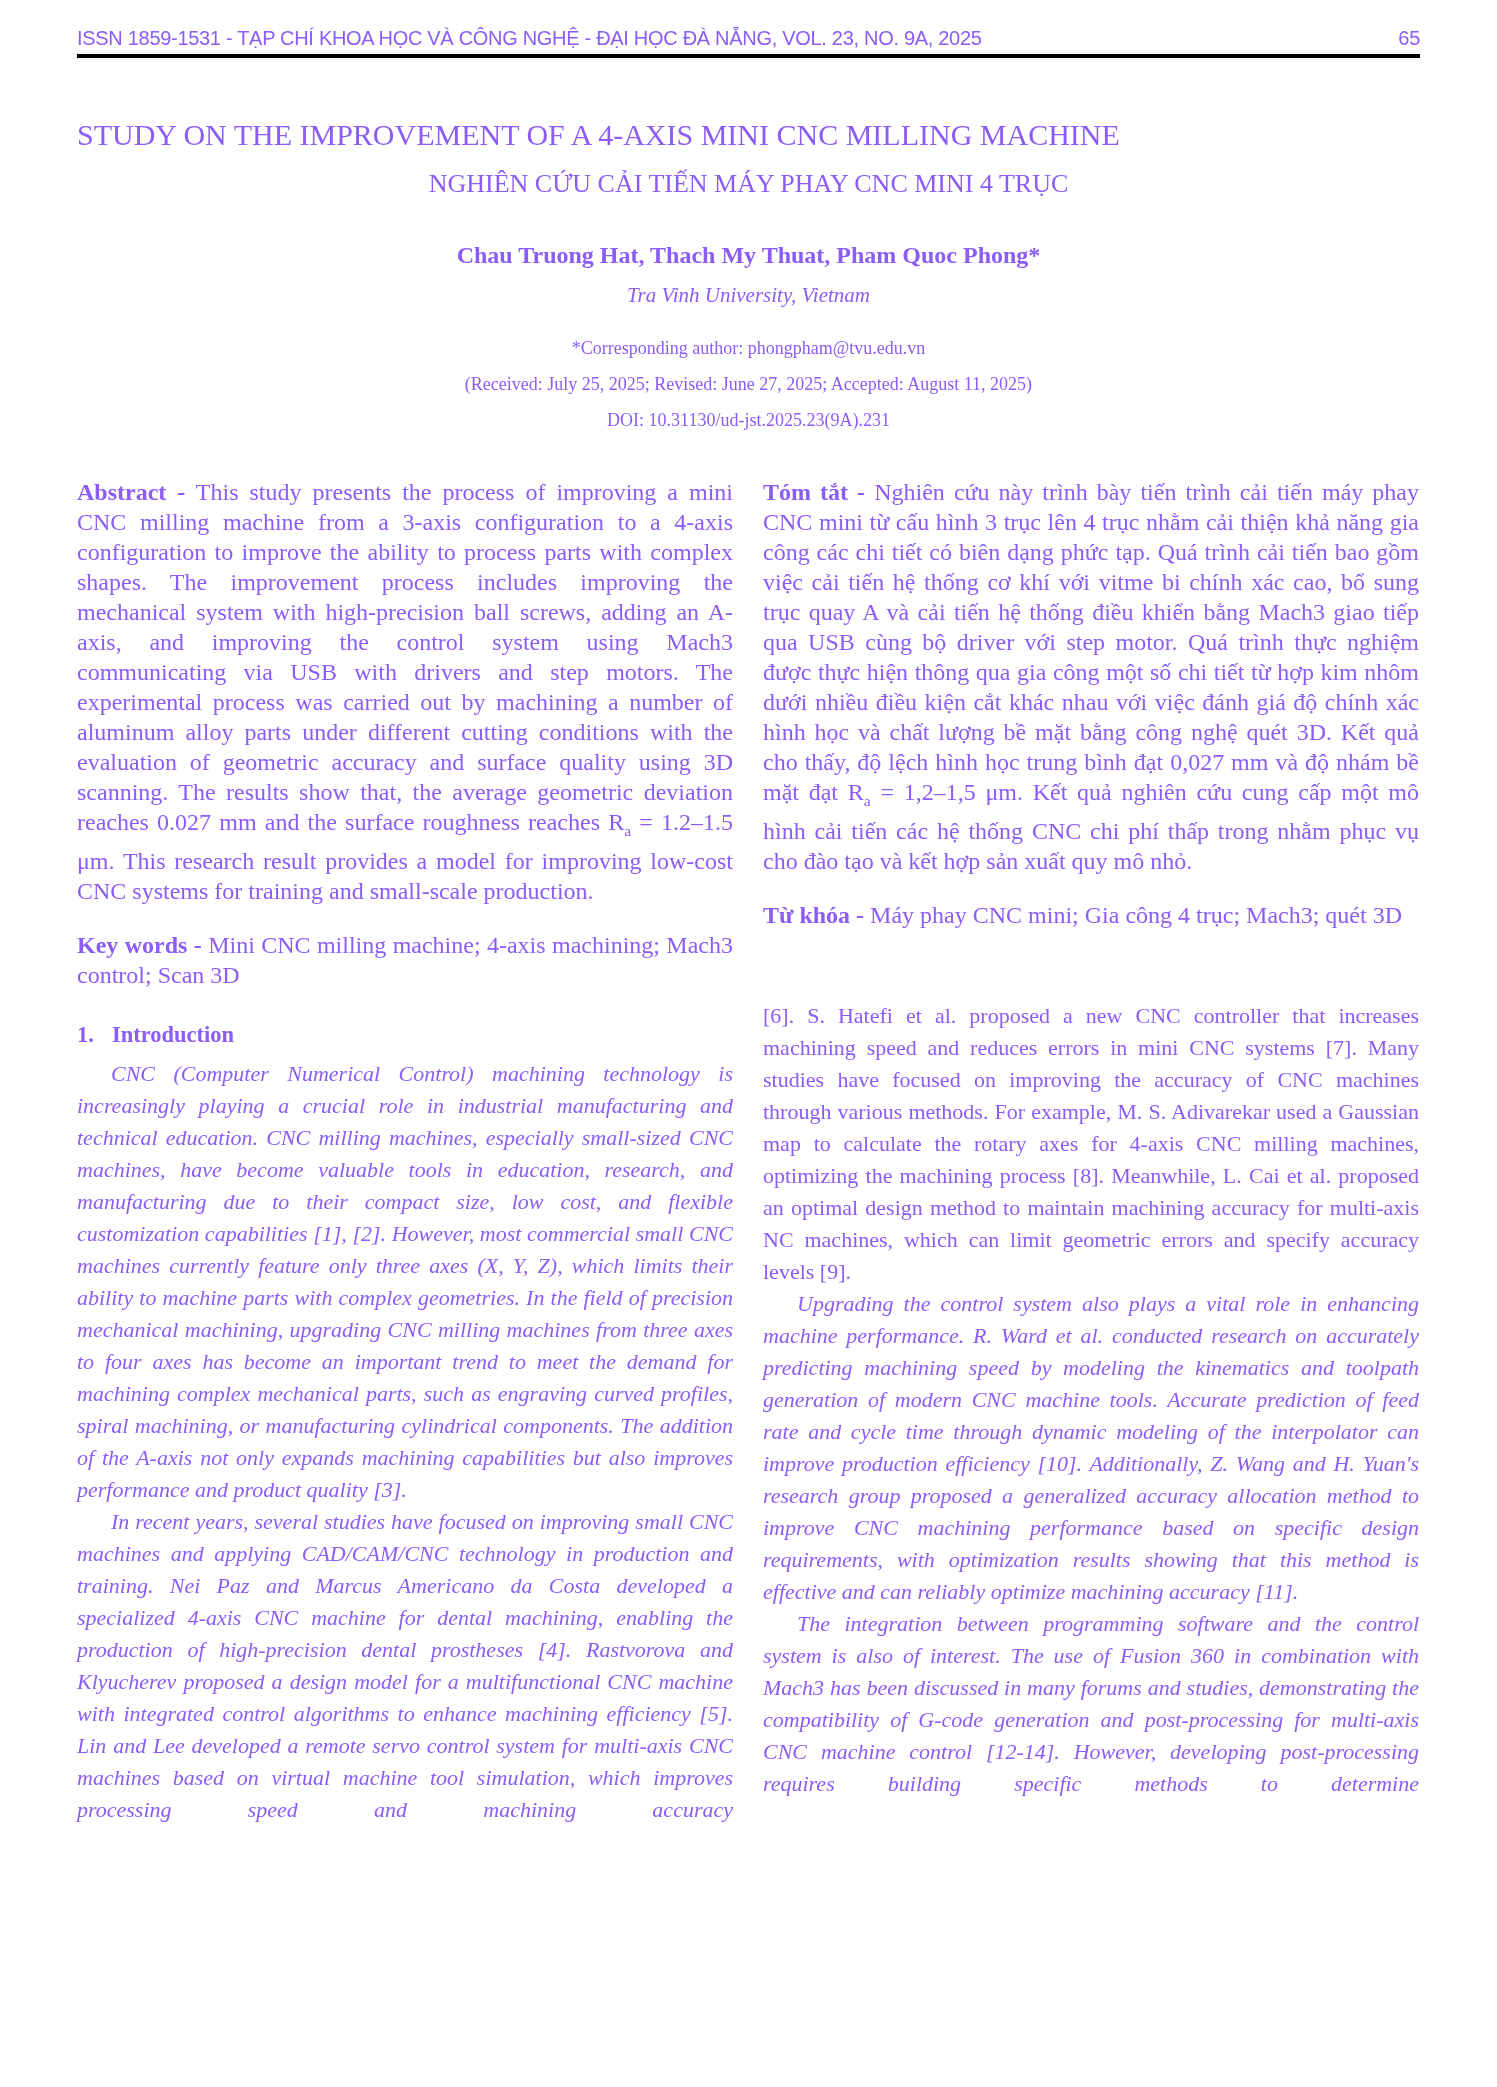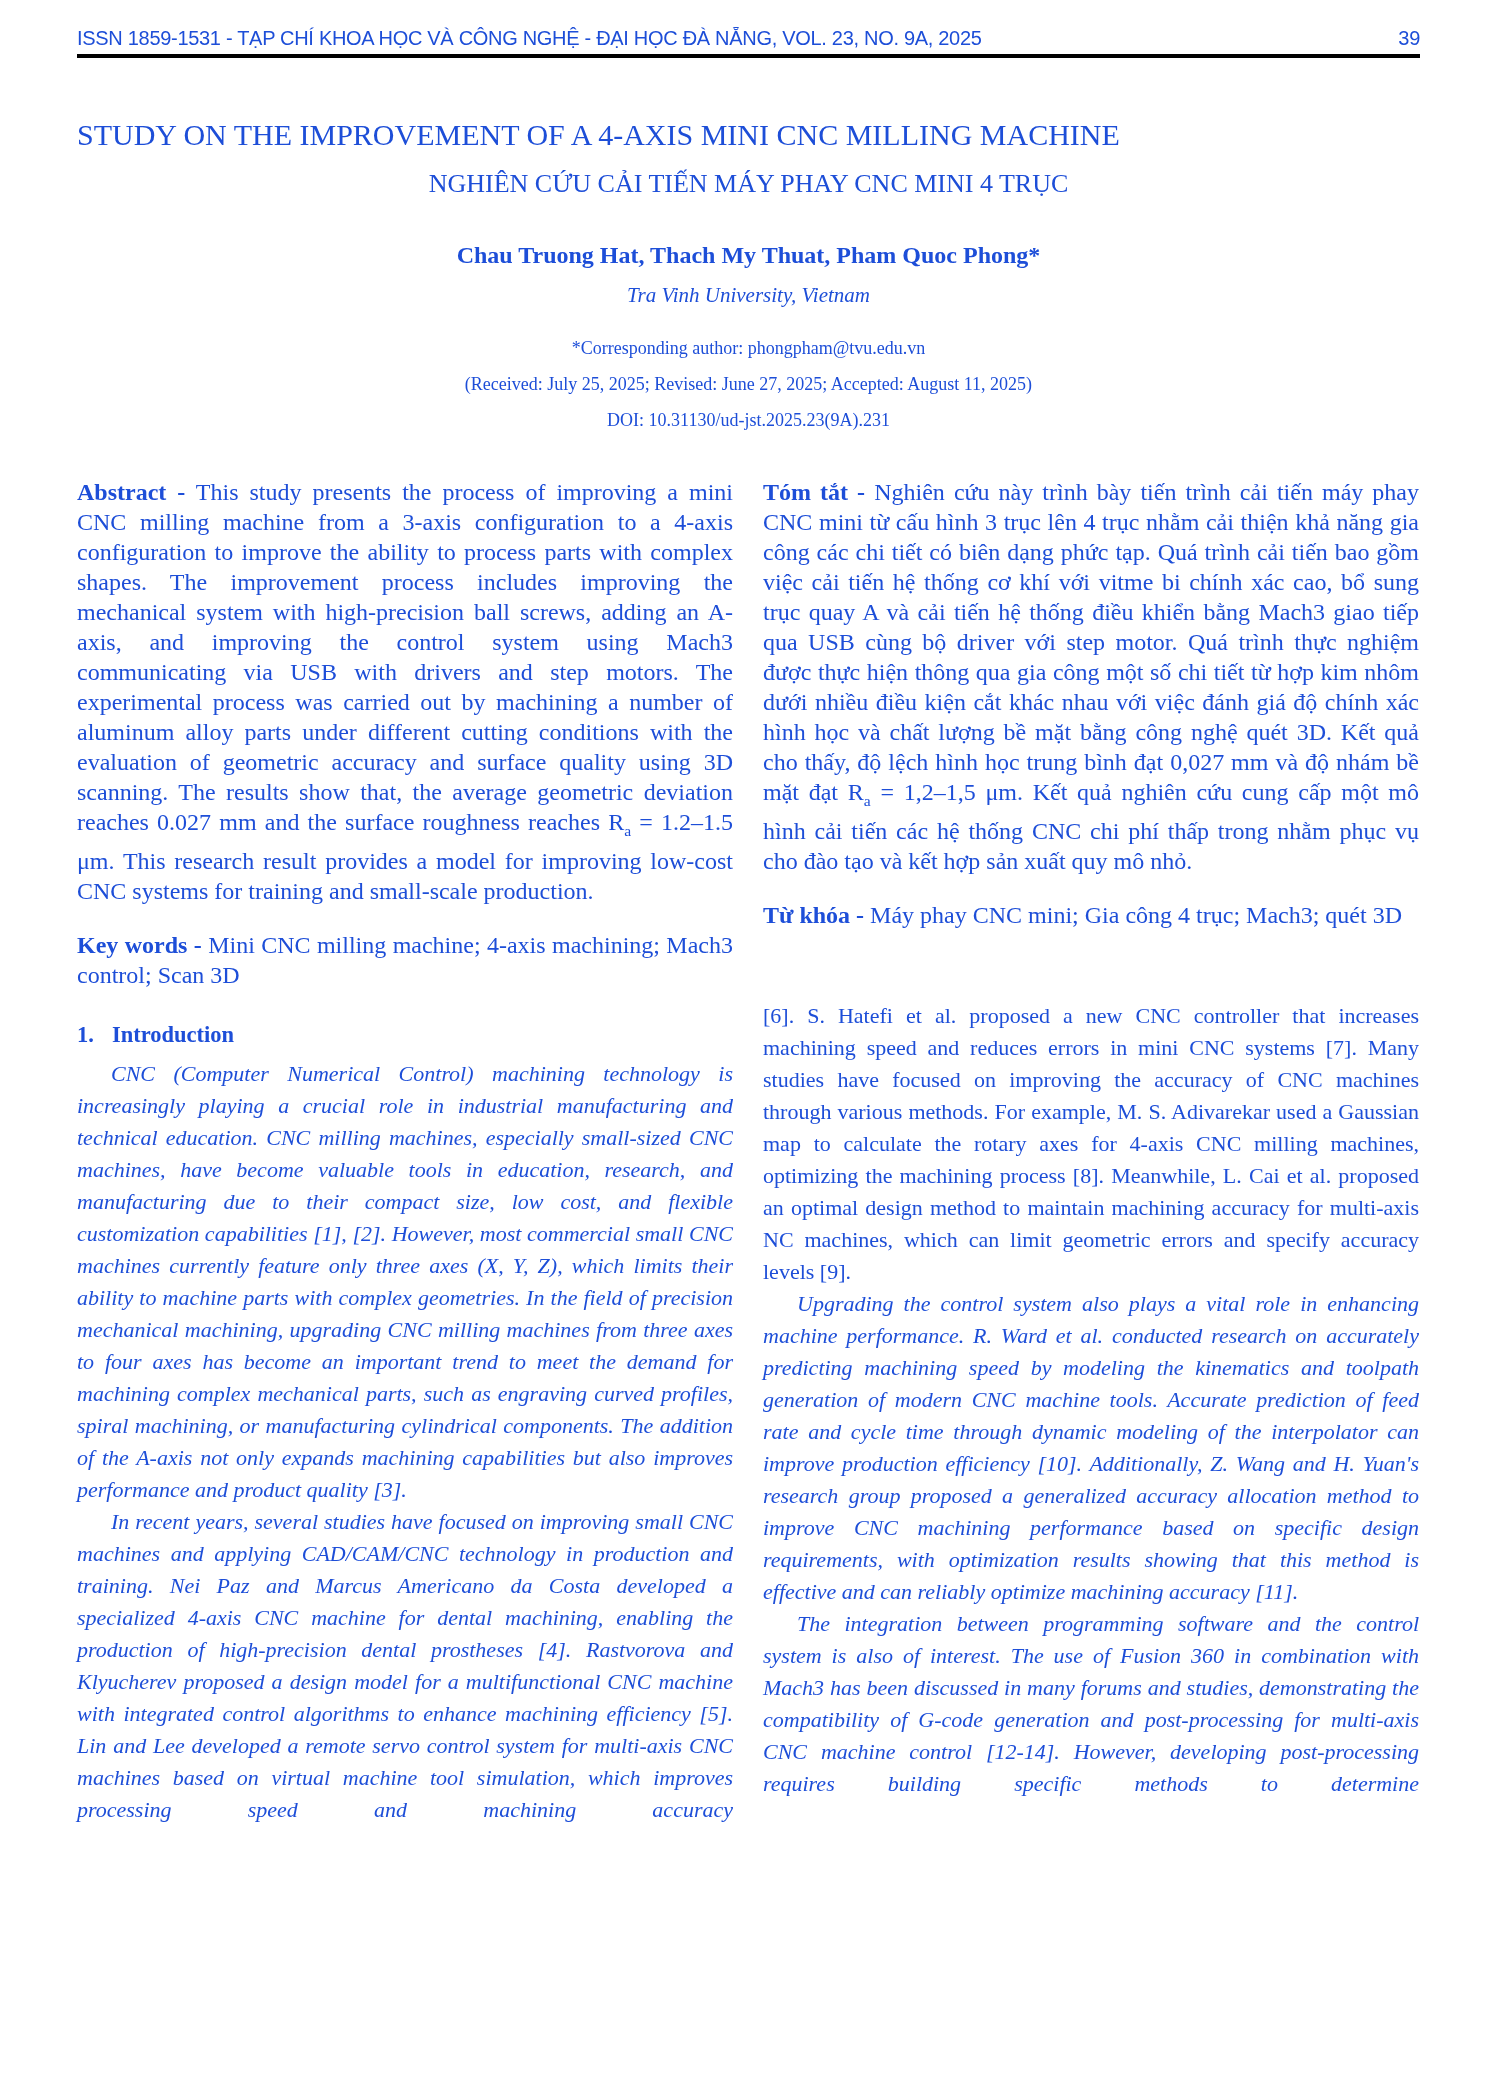--- a/index.html
+++ b/index.html
@@ -3,21 +3,21 @@
 <meta charset="utf-8">
 <style>
   * { margin: 0; padding: 0; box-sizing: border-box; }
   html, body { background: #ffffff; }
   .page {
     position: relative;
     width: 1497px;
     height: 2087px;
     margin: 0 auto;
     background: #ffffff;
-    color: #1d4ed8;
+    color: #8b5cf6;
     font-family: "Liberation Serif", "DejaVu Serif", serif;
     padding: 26px 77px 0 77px;
     overflow: hidden;
   }
   
   .header-row {
     display: flex;
     justify-content: space-between;
     align-items: flex-end;
     font-family: "Liberation Sans", "DejaVu Sans", sans-serif;
@@ -96,21 +96,21 @@
   .right-body-start { margin-top: 70px; }
   sub { font-size: 0.65em; }
 </style>
 </head>
 <body>
 
 <div class="page">
 
   <div class="header-row">
     <span>ISSN 1859-1531 - TẠP CHÍ KHOA HỌC VÀ CÔNG NGHỆ - ĐẠI HỌC ĐÀ NẴNG, VOL. 23, NO. 9A, 2025</span>
-    <span>39</span>
+    <span>65</span>
   </div>
   <div class="header-rule"></div>
 
   <h1 class="title-en">STUDY ON THE IMPROVEMENT OF A 4-AXIS MINI CNC MILLING MACHINE</h1>
   <h2 class="title-vi">NGHIÊN CỨU CẢI TIẾN MÁY PHAY CNC MINI 4 TRỤC</h2>
 
   <p class="authors">Chau Truong Hat, Thach My Thuat, Pham Quoc Phong*</p>
   <p class="affiliation">Tra Vinh University, Vietnam</p>
 
   <p class="meta corresponding">*Corresponding author: phongpham@tvu.edu.vn</p>

